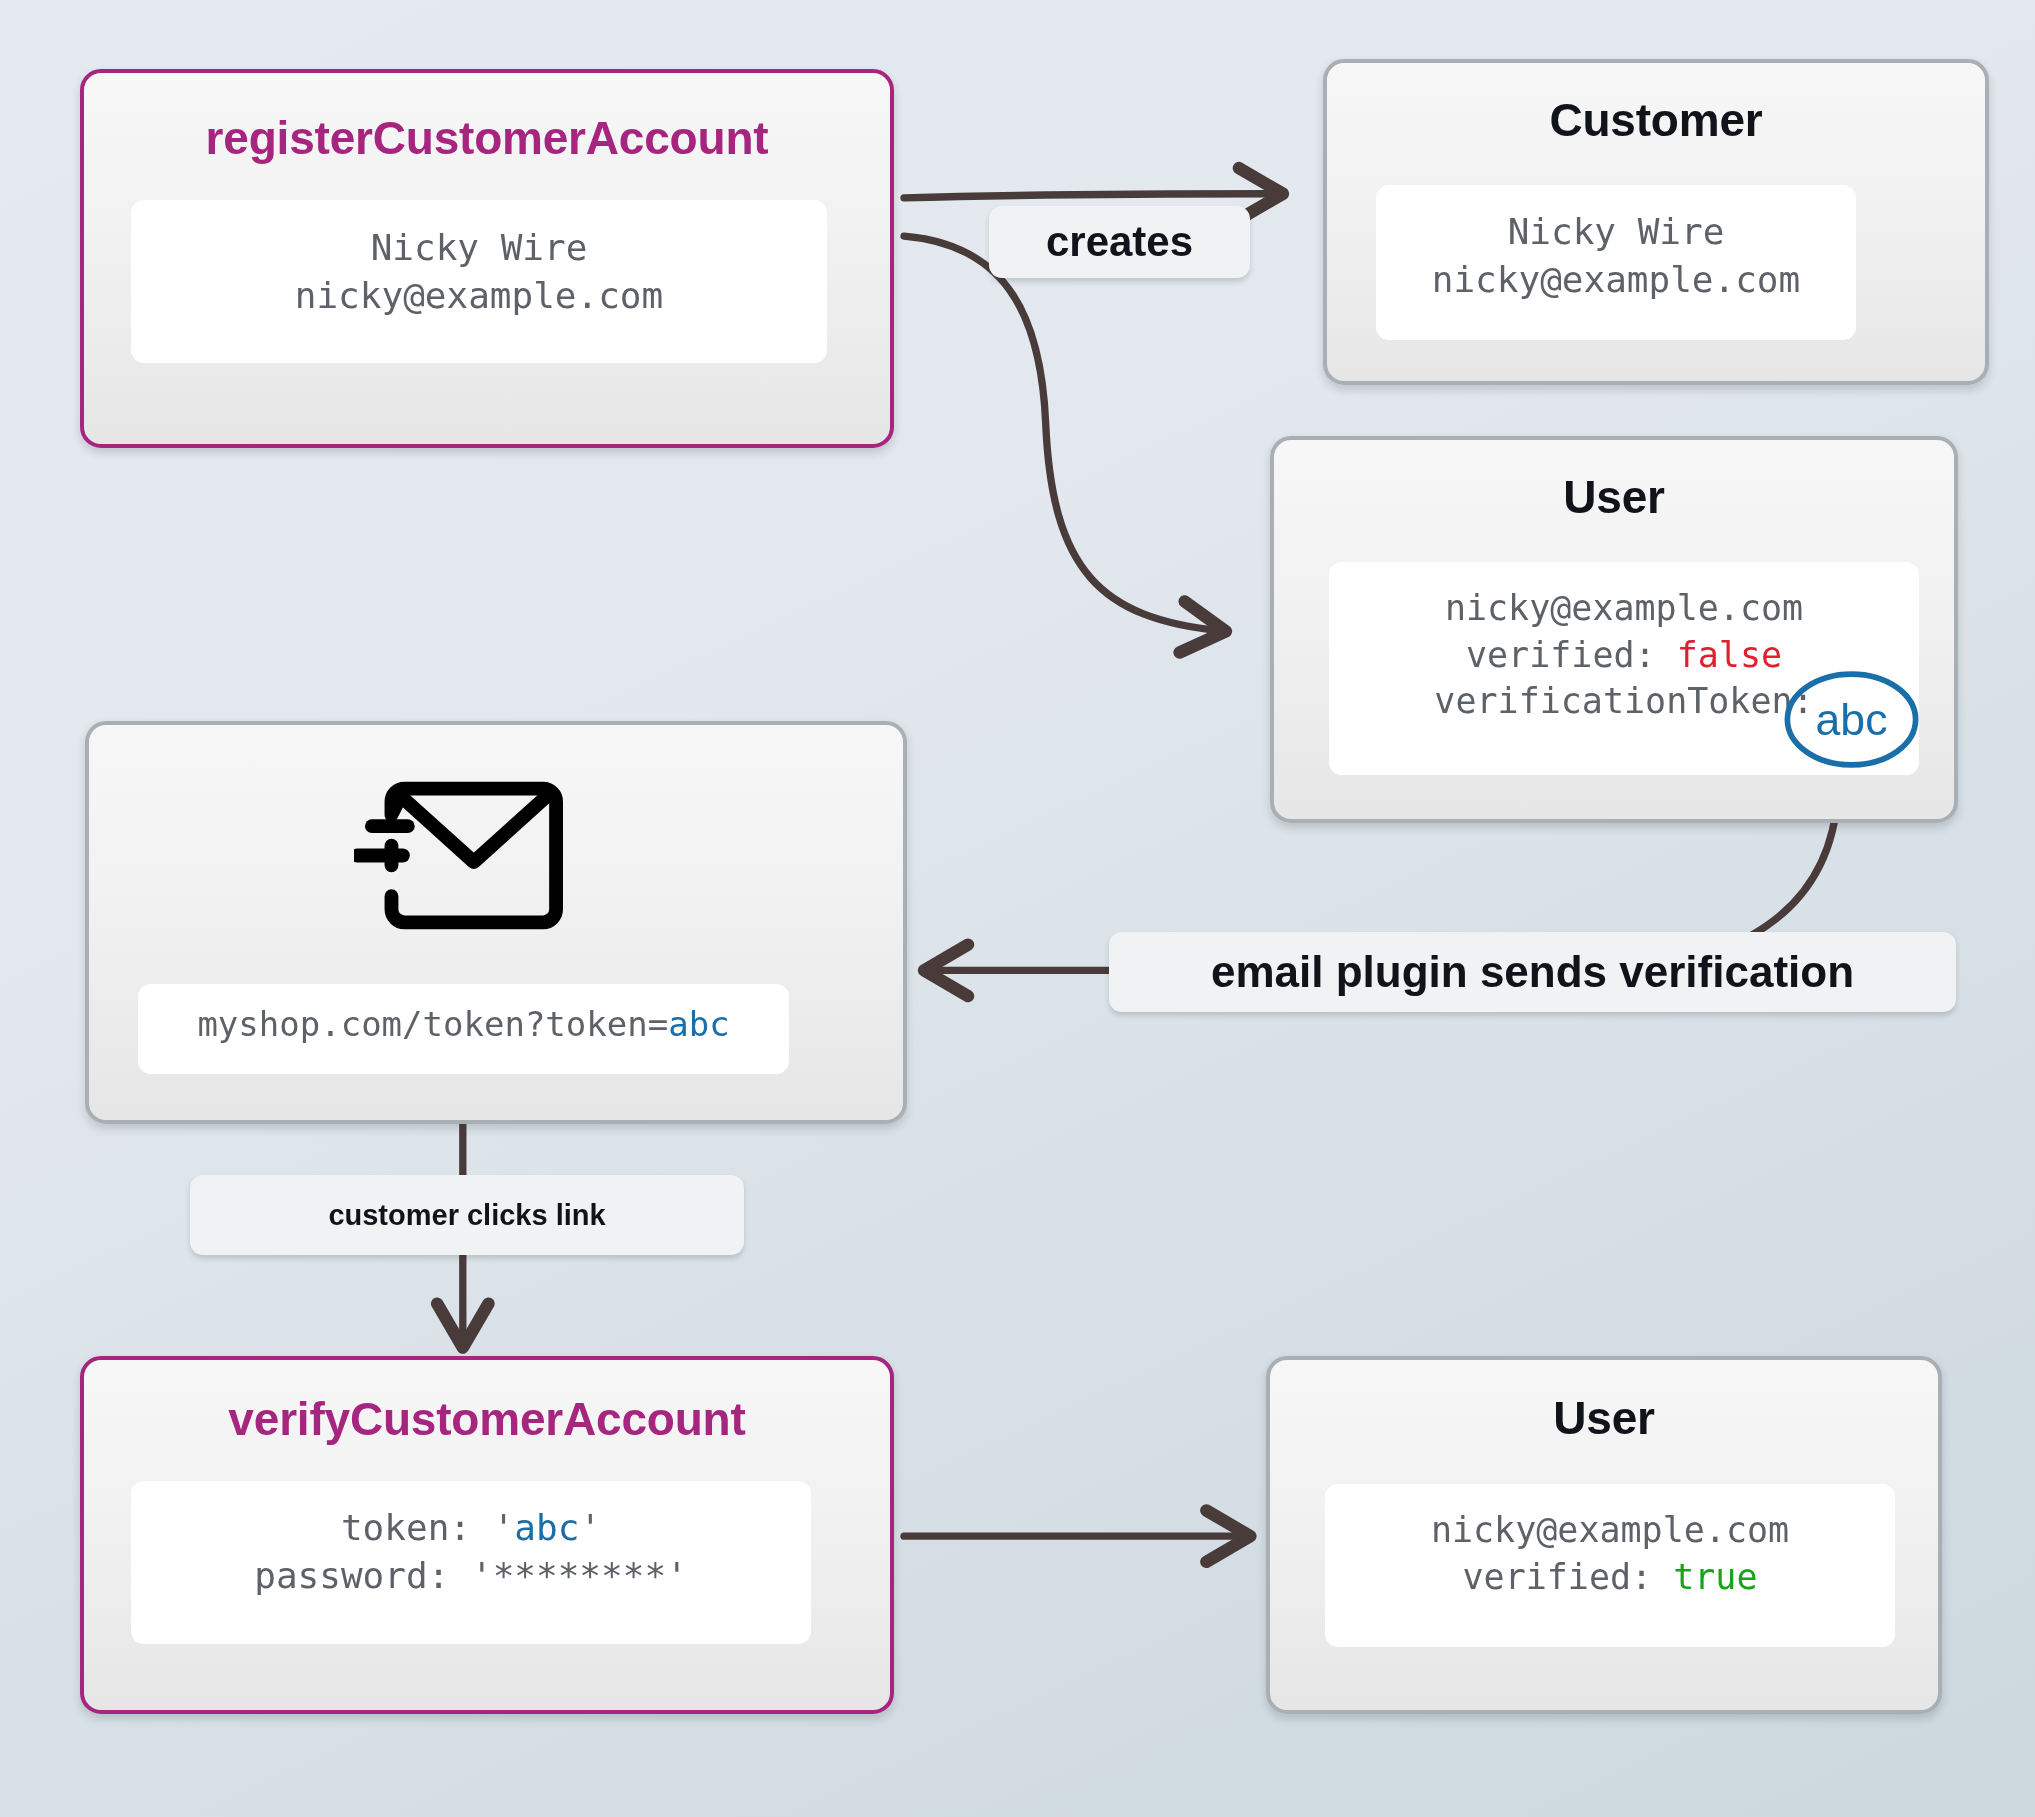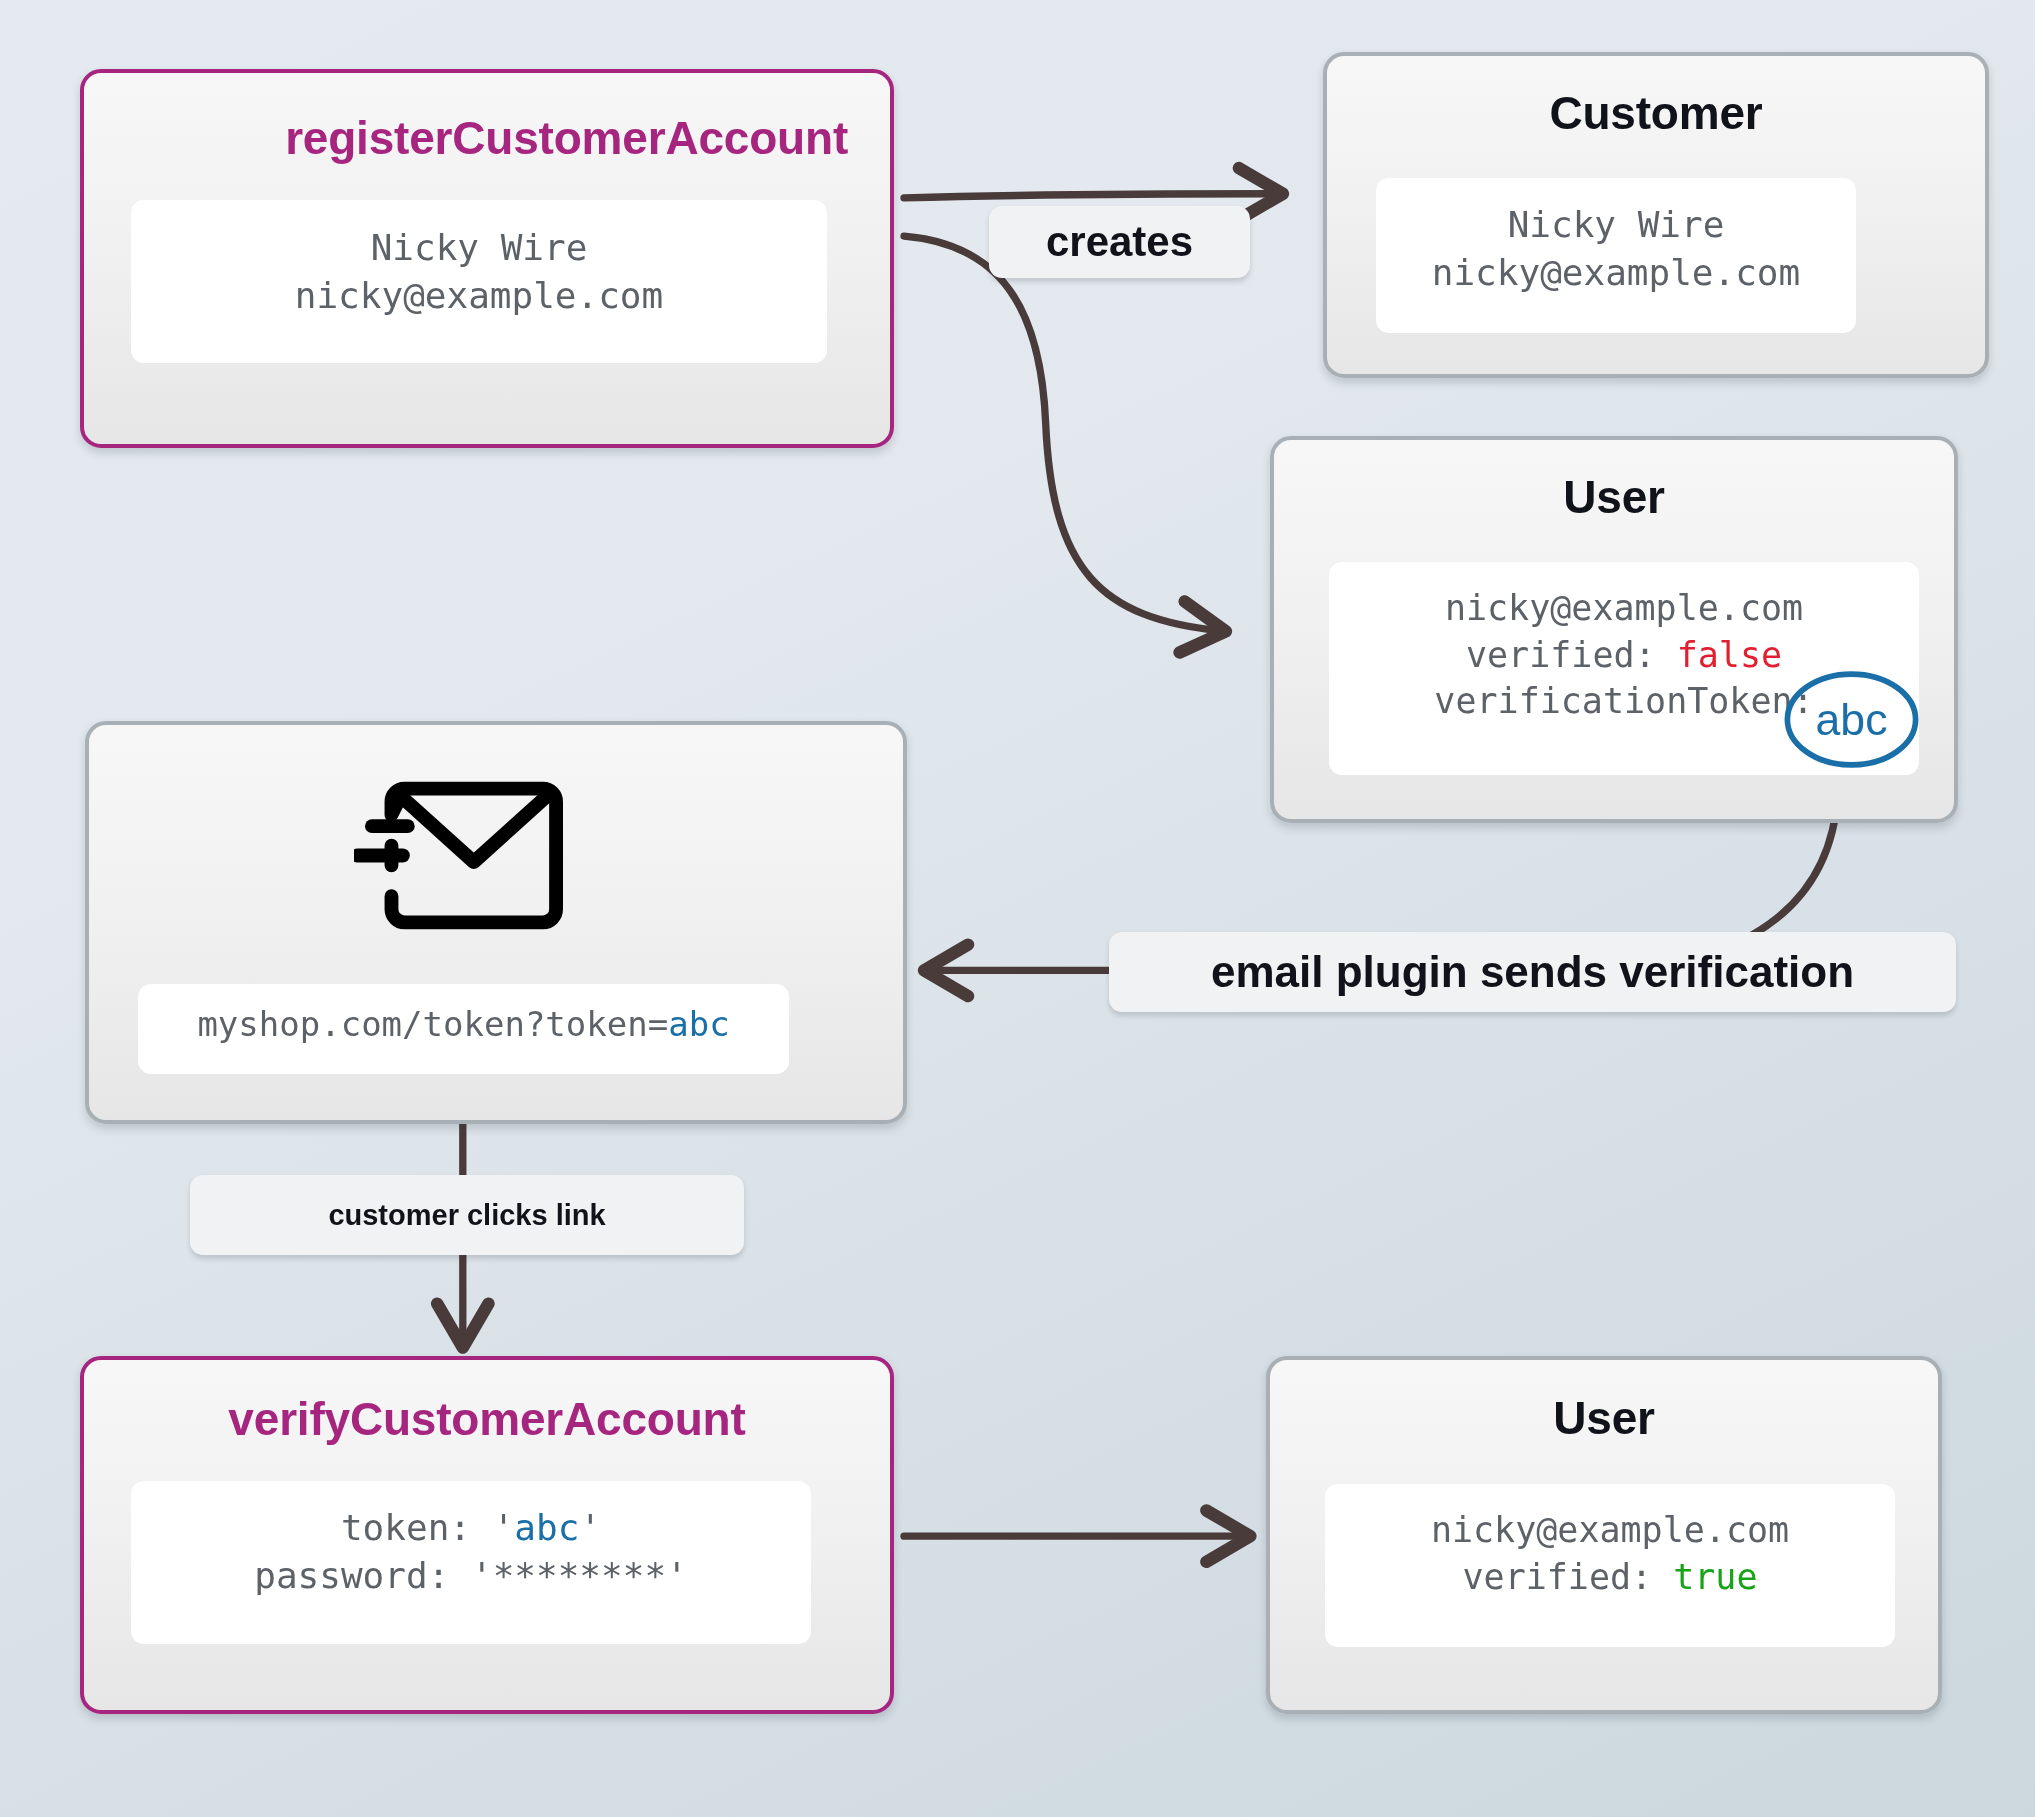--- a/index.html
+++ b/index.html
@@ -30,21 +30,21 @@
   .card.plum  { border: 4.1px solid #a6257f; }
 
   .card-title {
     text-align: center;
     font-weight: bold;
     letter-spacing: -0.2px;
   }
   .title-plum {
     color: #a6257f;
     font-size: 46px;
-    text-align: right;
+    text-align: center;
   }
   .title-dark {
     color: #10131a;
     font-size: 46px;
   }
 
   
   .panel {
     position: absolute;
     background: #ffffff;
@@ -127,21 +127,21 @@
   <div class="cards">
 
     <div class="card plum" style="left:80px; top:69px; width:814px; height:379px; padding:28px 42px;">
       <div class="card-title title-plum" style="margin-top:9.8px; margin-bottom:21px;">registerCustomerAccount</div>
       <div class="panel" style="left:47px; top:127px; width:696px; height:163px; padding:24.4px 21px;">
         <span class="ln">Nicky Wire</span>
         <span class="ln">nicky@example.com</span>
       </div>
     </div>
 
-    <div class="card gray" style="left:1323px; top:52px; width:666px; height:326px; padding:23px 42px;">
+    <div class="card gray" style="left:1323px; top:59px; width:666px; height:326px; padding:23px 42px;">
       <div class="card-title title-dark" style="margin-top:6.5px; margin-bottom:16.3px;">Customer</div>
       <div class="panel" style="left:49px; top:122px; width:480px; height:155px; padding:23px 19.5px;">
         <span class="ln">Nicky Wire</span>
         <span class="ln">nicky@example.com</span>
       </div>
     </div>
 
     <div class="card gray" style="left:1270px; top:436px; width:688px; height:387px; padding:23px 33px;">
       <div class="card-title title-dark" style="margin-top:6.5px; margin-bottom:16.3px;">User</div>
       <div class="panel" style="left:55px; top:122px; width:590px; height:213px; padding:23px 19.5px; font-size:35px;">

